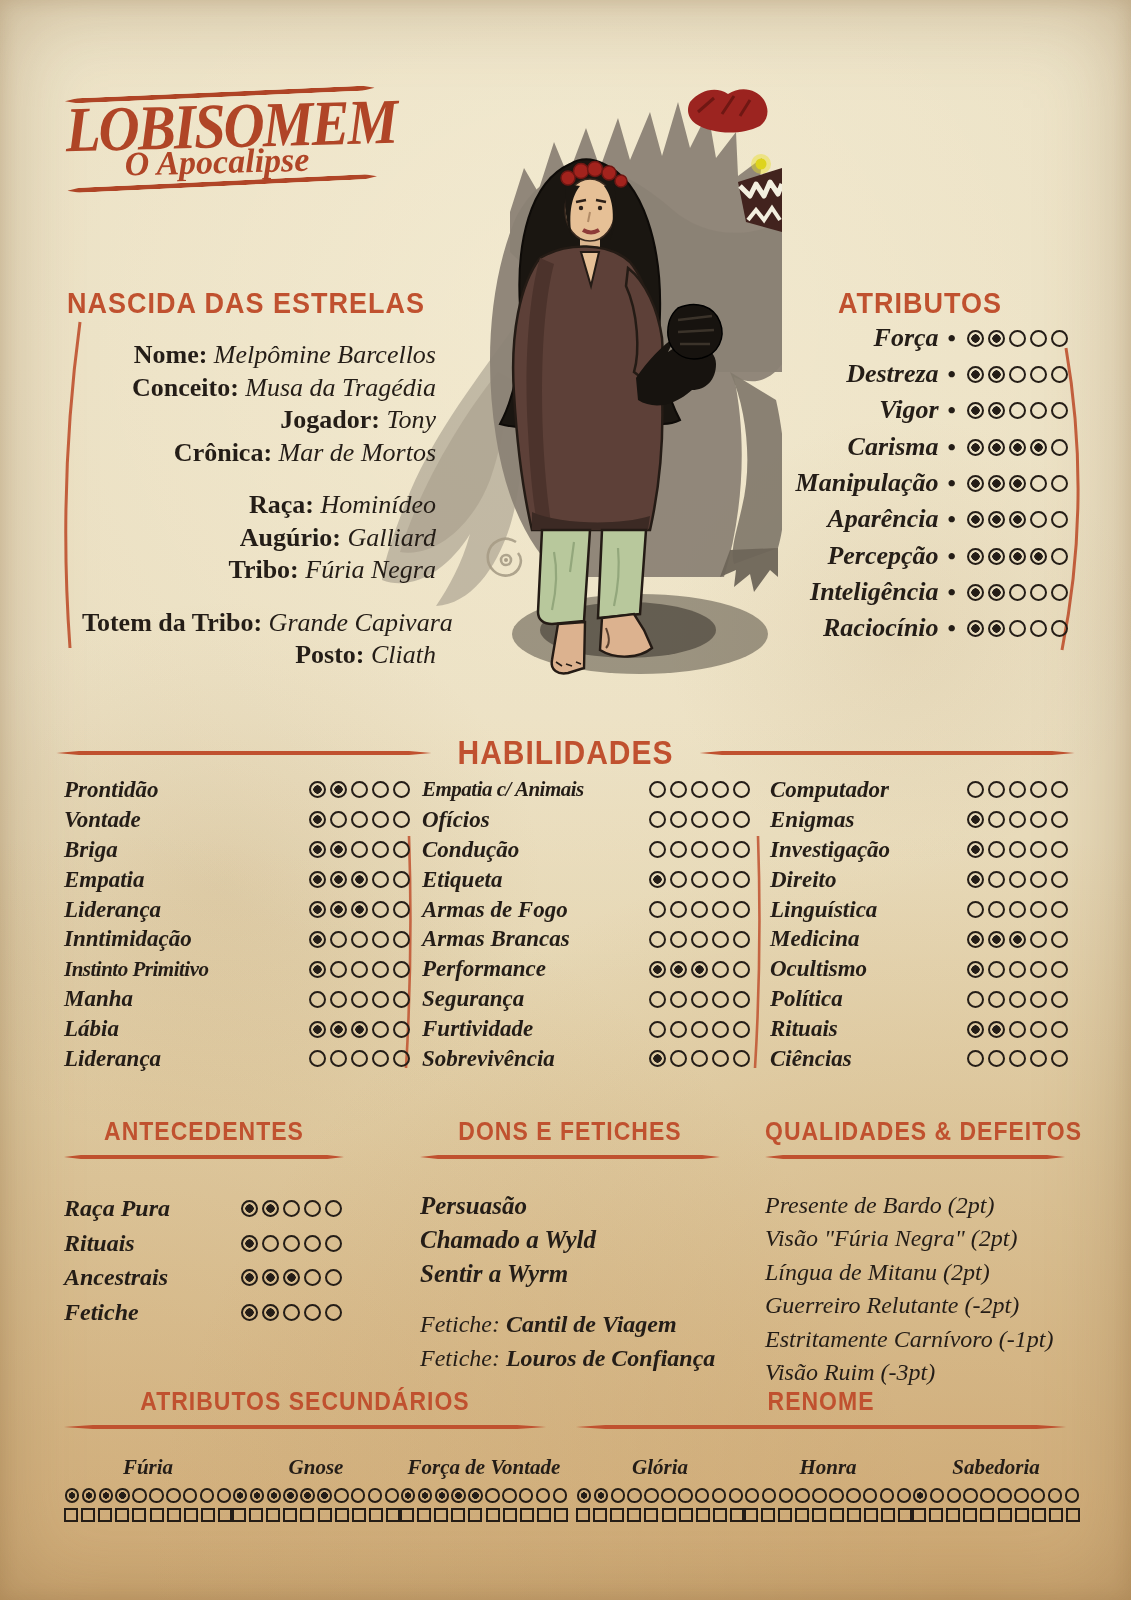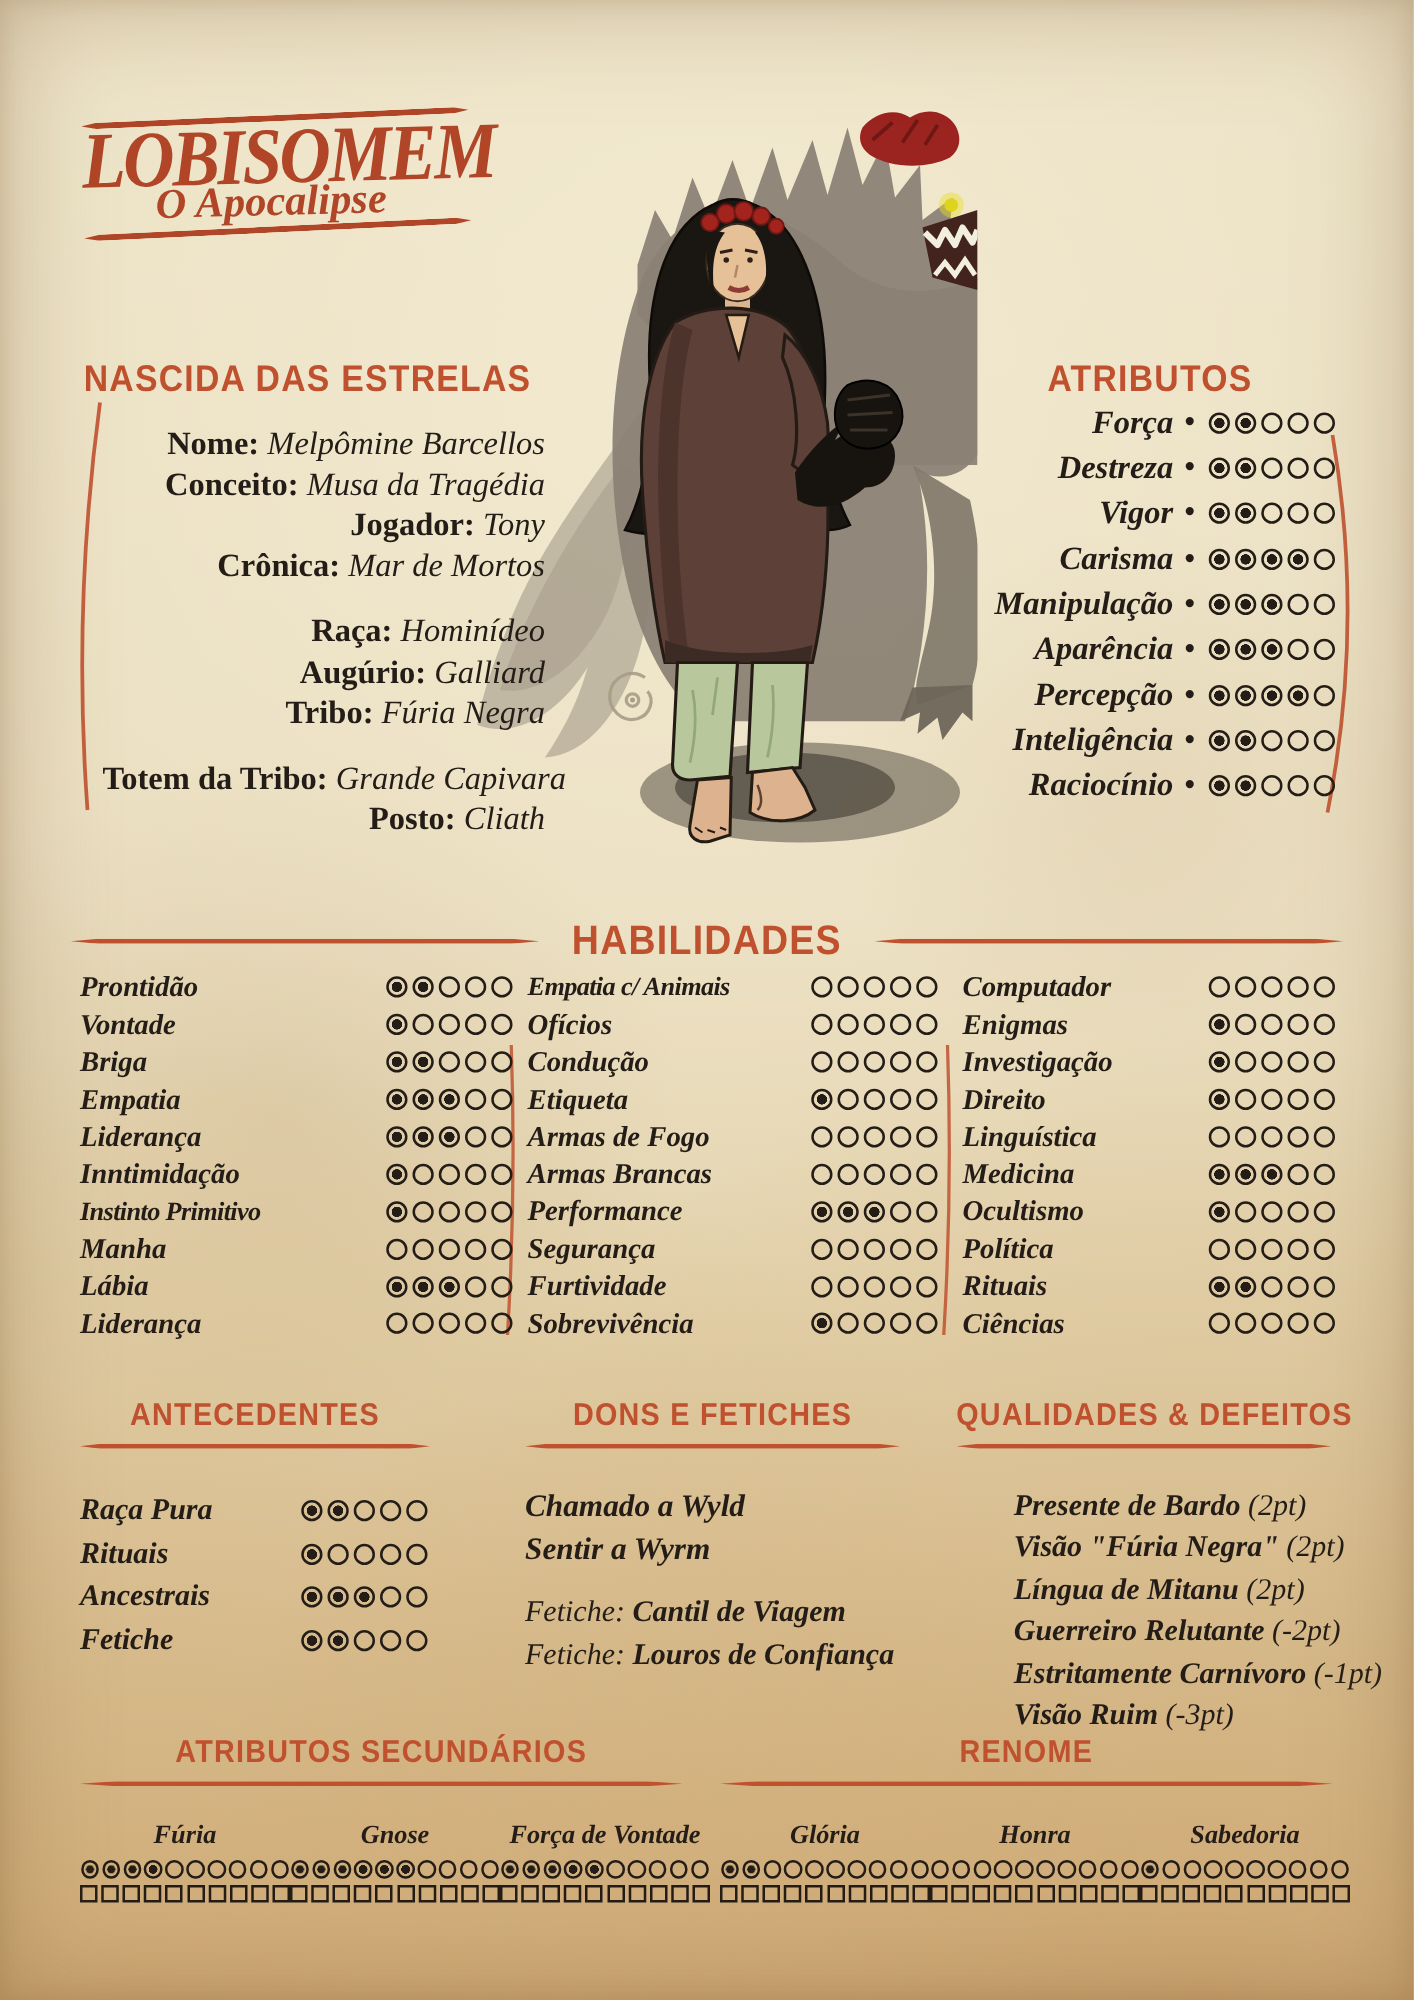--- a/index.html
+++ b/index.html
@@ -100,21 +100,21 @@
   .bg-row{display:flex;justify-content:space-between;align-items:center;height:34.8px;}
   .bg-row .lbl{font-weight:bold;font-style:italic;font-size:24px;}
   .gift-rows{margin-top:30px;}
   .gift-row{font-weight:bold;font-style:italic;font-size:25px;line-height:34px;white-space:nowrap;}
   .fetish-rows{margin-top:16px;}
   .fetish-row{font-size:24px;line-height:34px;white-space:nowrap;}
   .fetish-row .flbl{font-style:italic;}
   .fetish-row .fval{font-weight:bold;font-style:italic;}
   .merit-rows{margin-top:30px;}
   .merit-row{font-size:24px;line-height:33.4px;white-space:nowrap;}
-  .merit-row .mname{font-weight:bold;font-style:italic;margin-left:46px;}
+  .merit-row .mname{font-weight:normal;font-style:italic;}
   .merit-row .mpts{font-style:italic;}
 
   
   .bottom-sec{position:absolute;top:1388px;}
   .bottom-sec .hdr{font-size:23px;display:block;text-align:center;transform:scaleY(1.1);}
   .bottom-sec .taper{margin-top:10px;}
   .bs-left{left:64px;width:482px;}
   .bs-right{left:576px;width:490px;}
   .tracks{display:flex;justify-content:space-between;margin-top:26px;}
   .track{width:168px;display:flex;flex-direction:column;align-items:center;}
@@ -703,20 +703,21 @@
           <span class="dot"></span>
         </span>
       </div>
     </div>
 </div>
 
 <div class="section sec-gifts">
   <span class="hdr">DONS E FETICHES</span>
   <div class="taper"></div>
   <div class="gift-rows" id="gift-rows">
+      <div class="gift-row">Persuasão</div>
       <div class="gift-row">Chamado a Wyld</div>
       <div class="gift-row">Sentir a Wyrm</div>
     </div>
   <div class="fetish-rows" id="fetish-rows">
       <div class="fetish-row"><span class="flbl">Fetiche: </span><span class="fval">Cantil de Viagem</span></div>
       <div class="fetish-row"><span class="flbl">Fetiche: </span><span class="fval">Louros de Confiança</span></div>
     </div>
 </div>
 
 <div class="section sec-merits">

